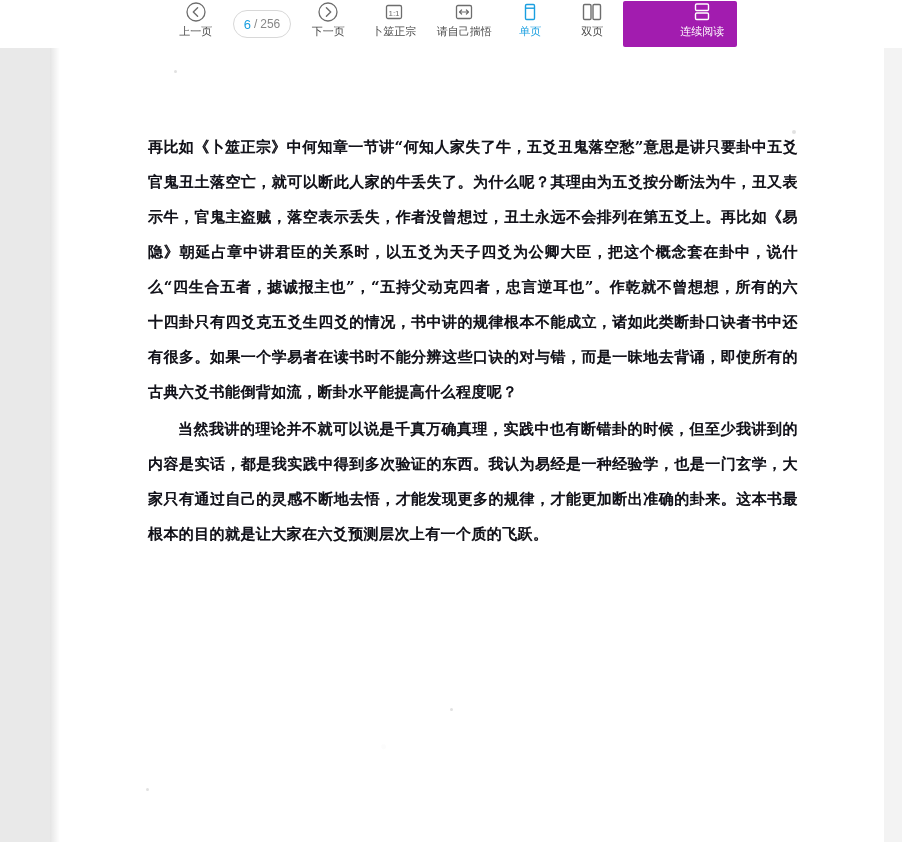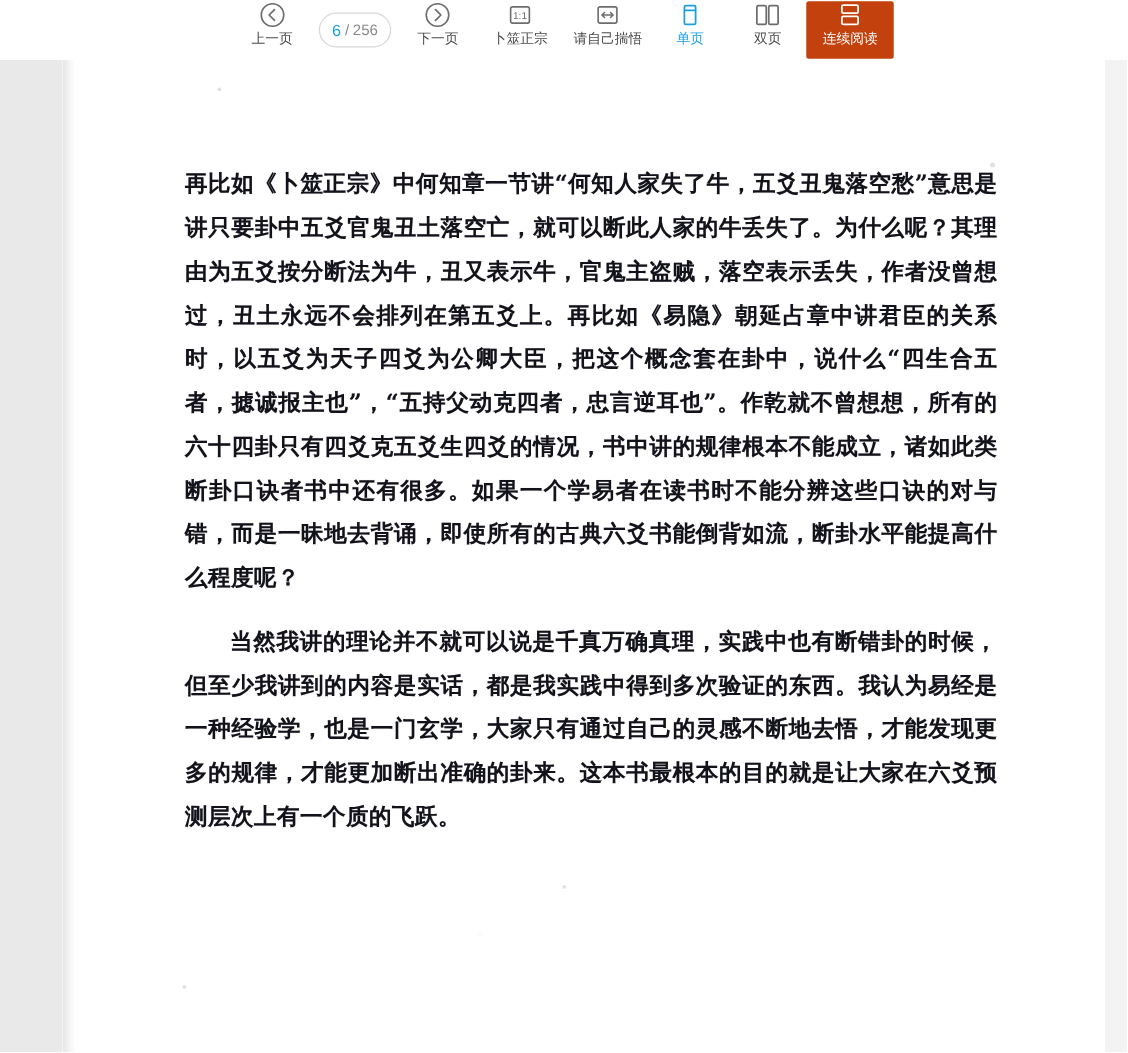--- a/index.html
+++ b/index.html
@@ -49,23 +49,24 @@
     align-items: center;
     justify-content: center;
     margin-bottom: 2px;
   }
   .tb-item .tb-lbl { white-space: nowrap; }
   .tb-item.wide { width: 70px; }
   .tb-item.active {
     color: #1a9fe0;
   }
   .tb-item.highlight {
-    background: #c2410c;
+    background: #a21caf;
     color: #ffffff;
     border-radius: 2px;
+    padding-left: 44px;
   }
   .pagebox {
     display: flex;
     align-items: center;
     justify-content: center;
     margin: 0 6px;
     border: 1px solid #d8d8d8;
     border-radius: 14px;
     height: 26px;
     padding: 0 10px;
@@ -129,30 +130,30 @@
     border-radius: 50%;
     opacity: .55;
   }
   .pagetext {
     position: absolute;
     left: 98px;
     top: 82px;
     width: 650px;
     color: #12121a;
     font-family: "DejaVu Serif", serif;
-    font-size: 18px;
+    font-size: 15px;
     line-height: 35px;
     letter-spacing: 0.4px;
     text-align: justify;
     font-weight: 600;
     text-shadow: 0 0 0.6px rgba(0,0,0,0.35);
   }
   .pagetext p { margin: 0 0 0 0; }
   .pagetext p.indent { text-indent: 2em; }
-  .pagetext p + p { margin-top: 16px; }
+  .pagetext p + p { margin-top: 2px; }
 </style>
 </head>
 <body>
 
 <div id="app">
 
   <div class="toolbar">
 
     <div class="tb-item">
       <span class="tb-ico">

